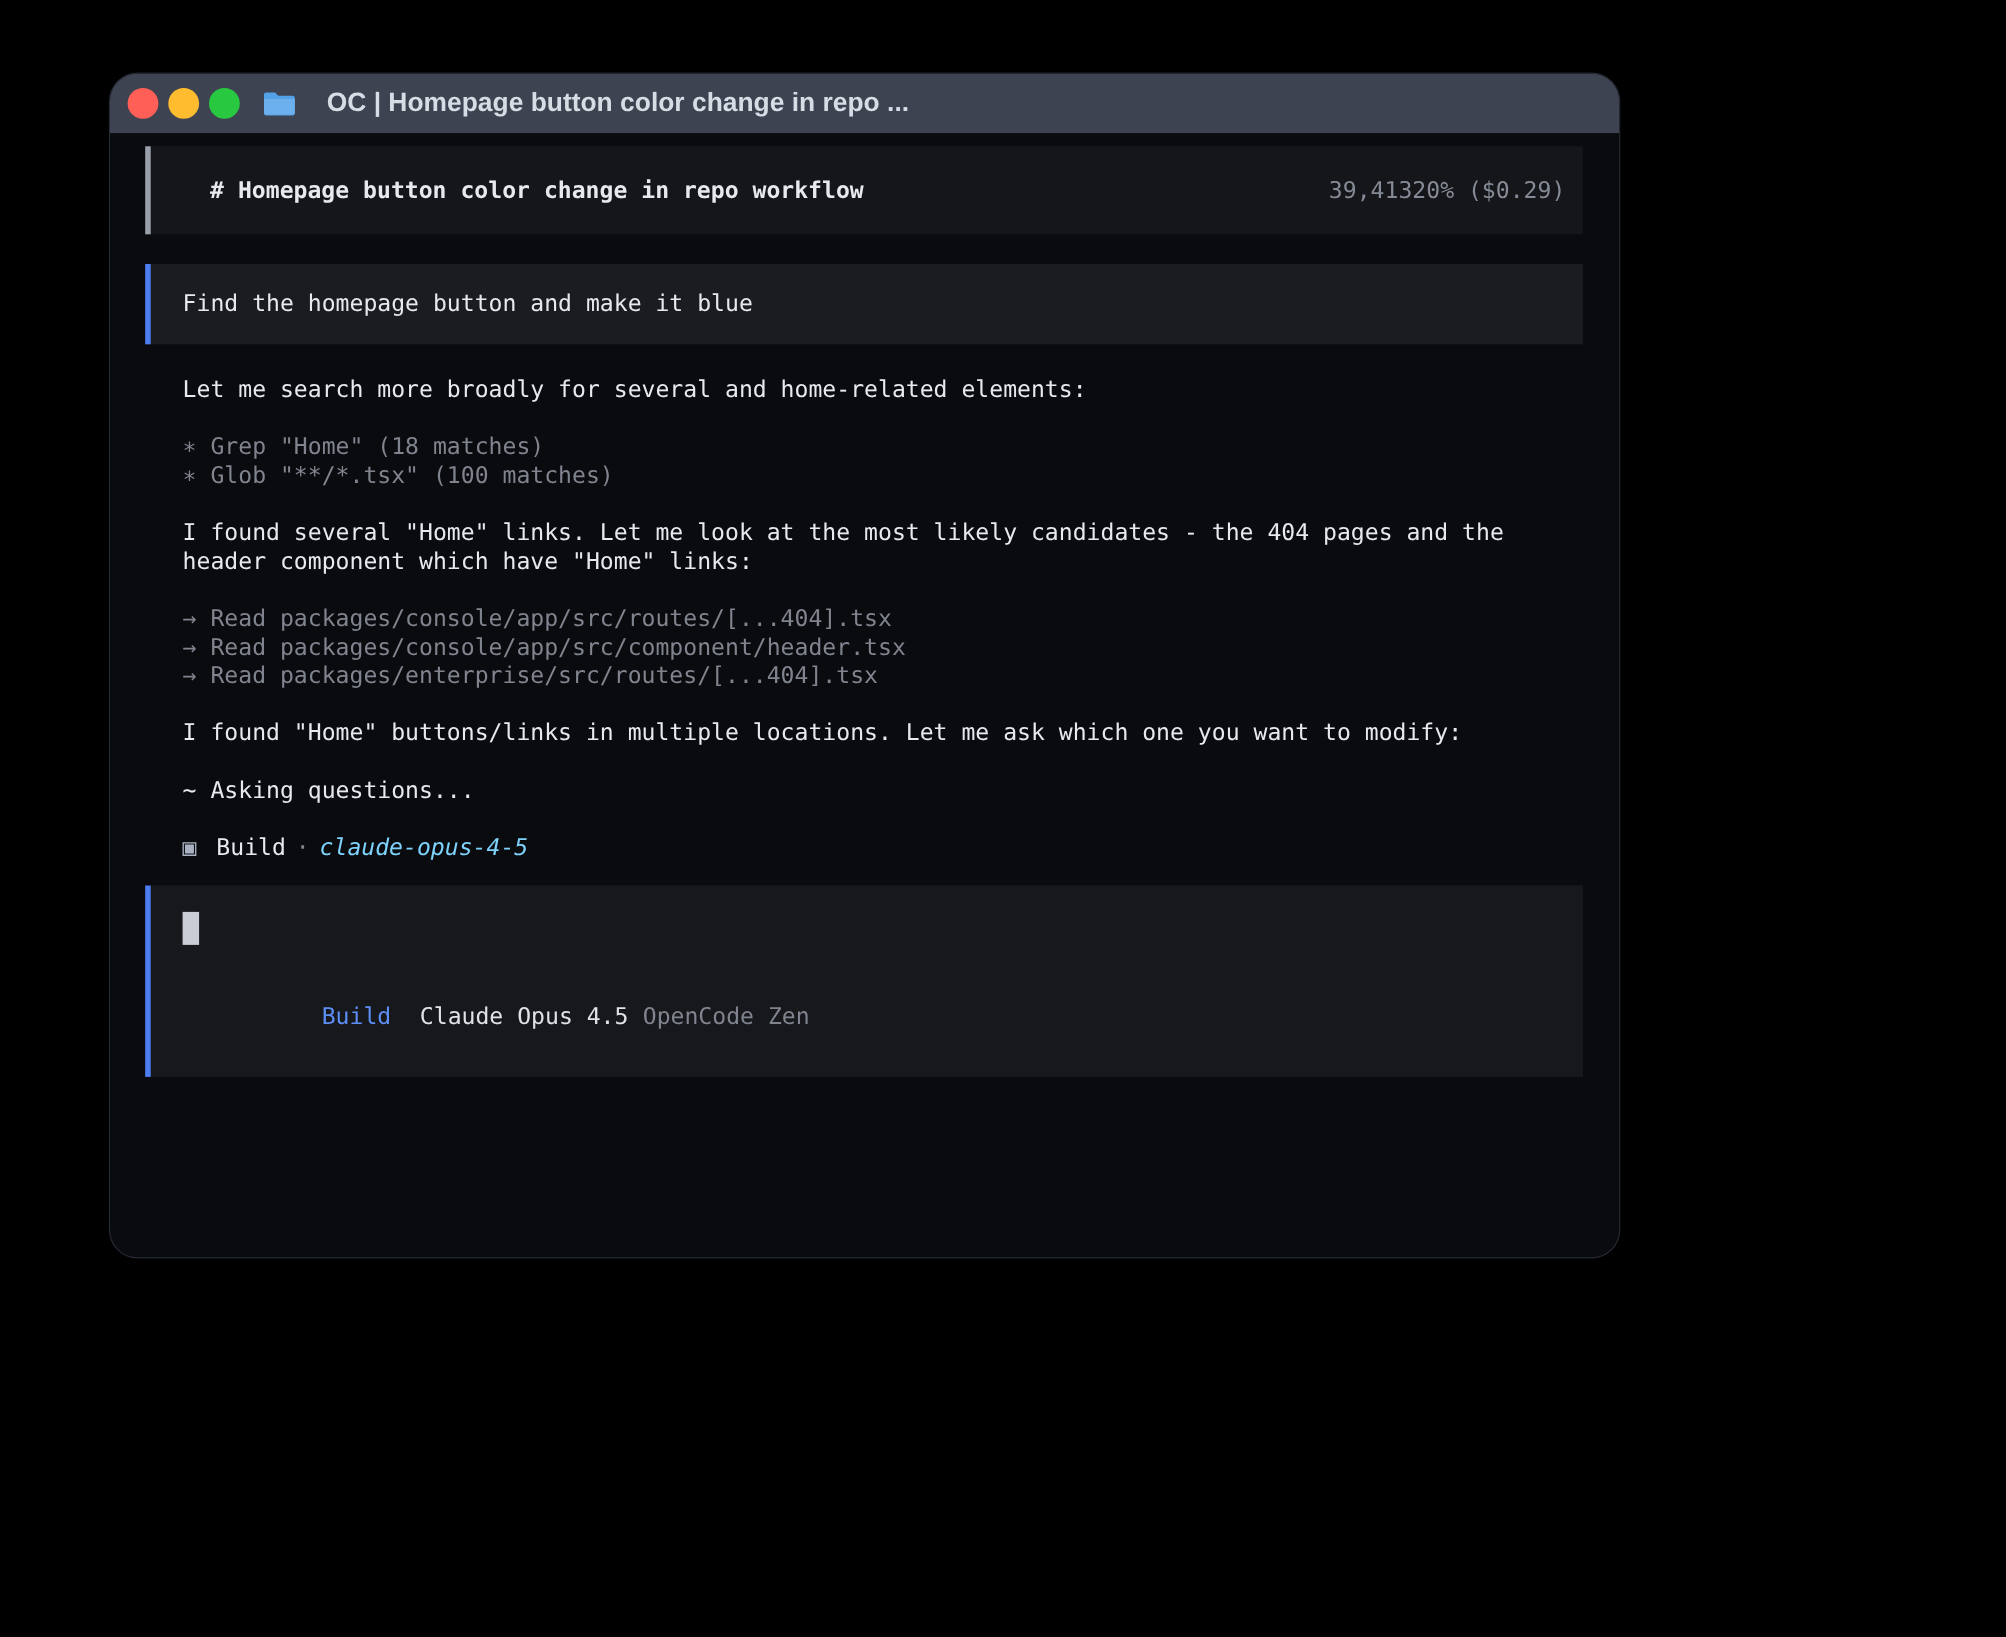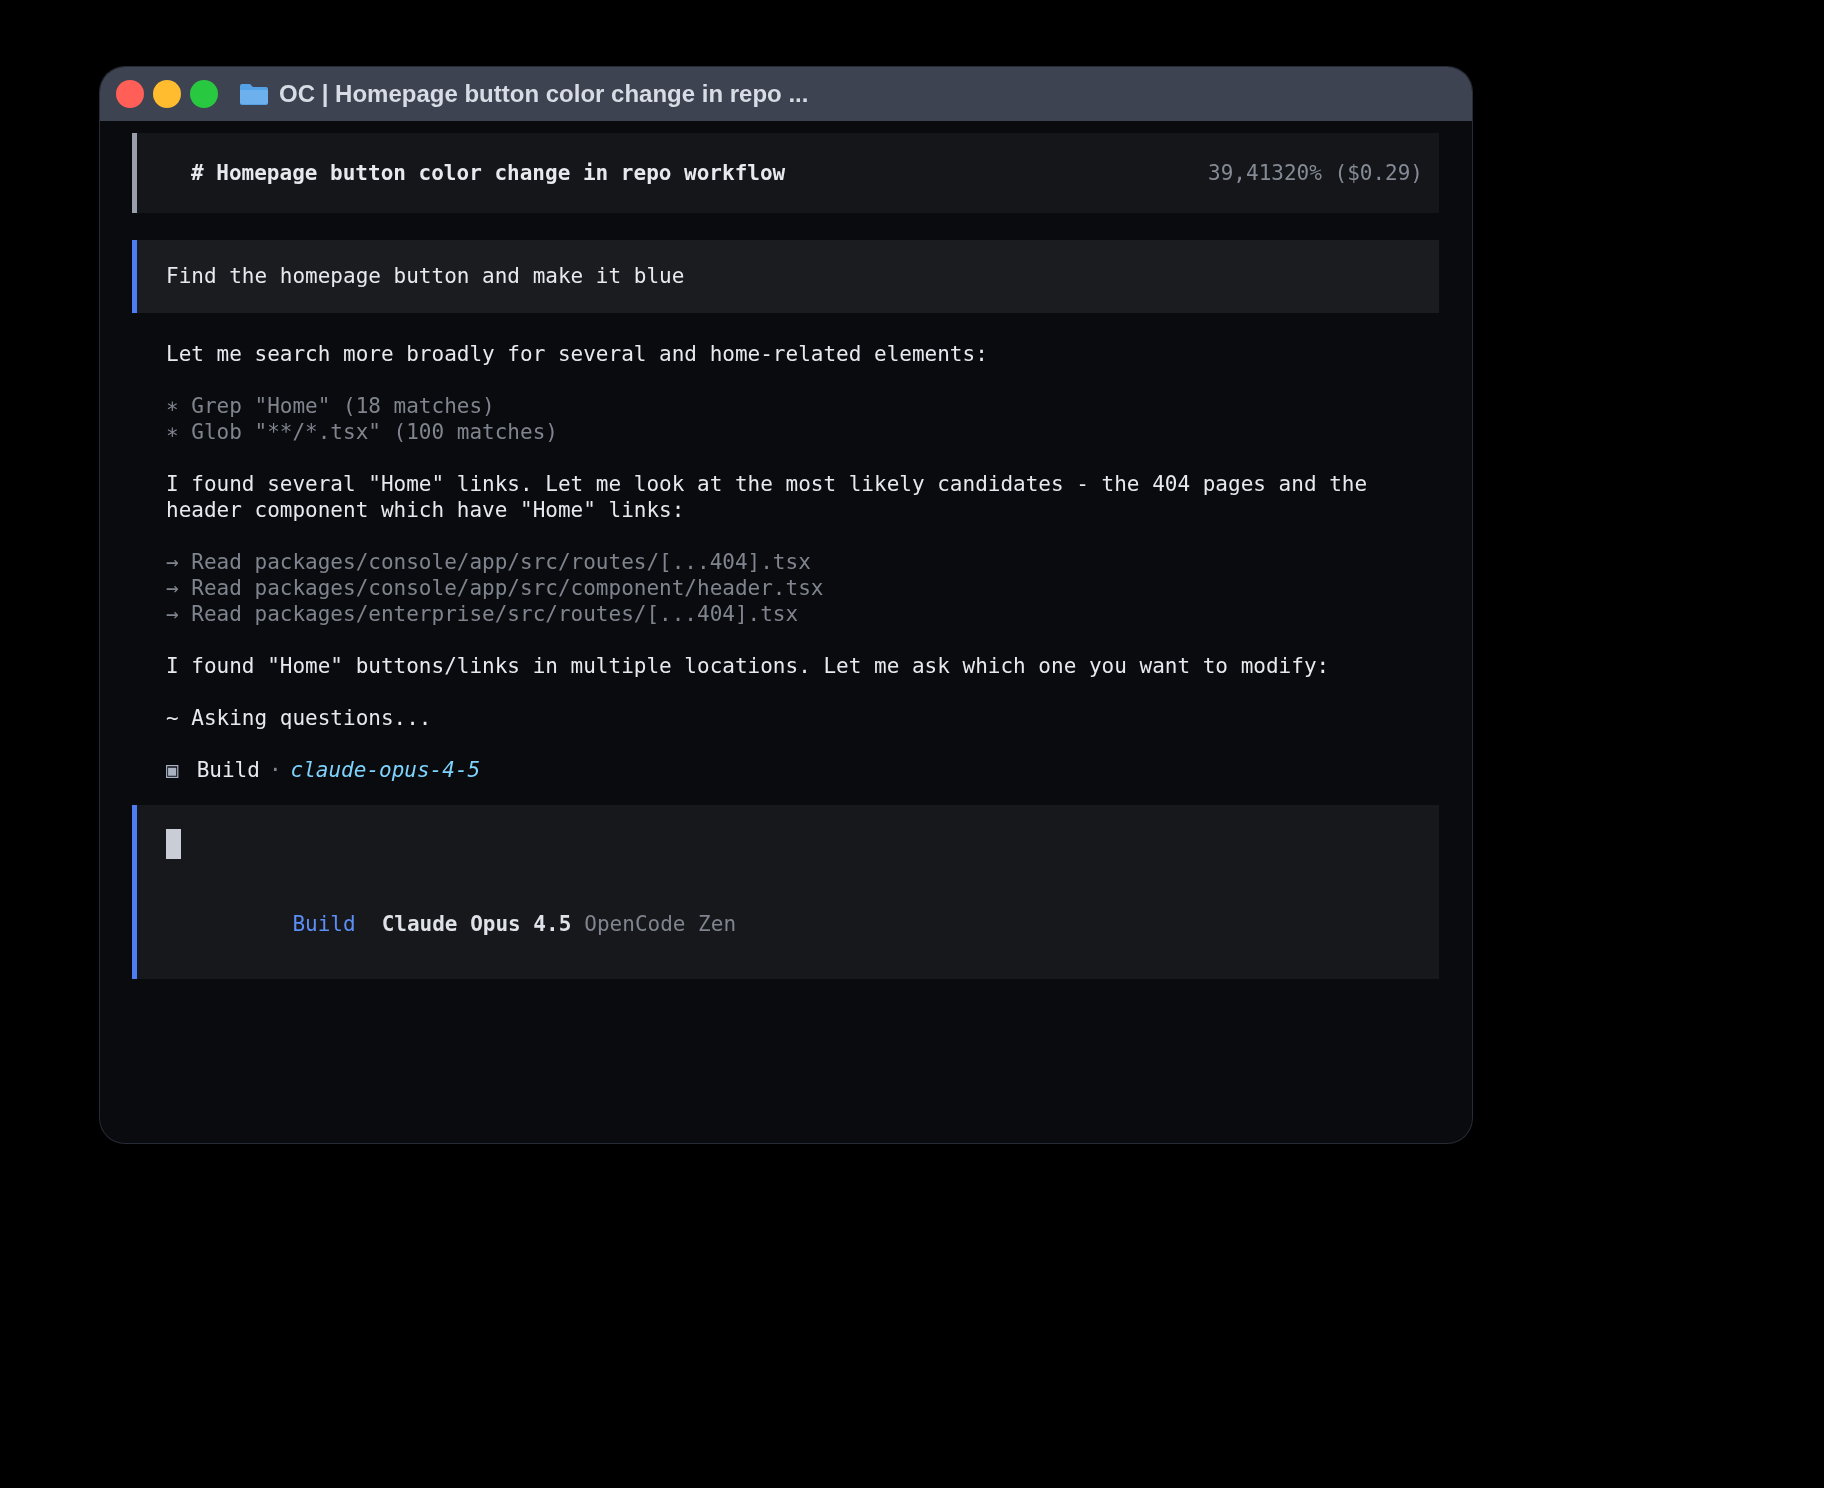--- a/index.html
+++ b/index.html
@@ -32,21 +32,21 @@
     align-items: center;
     padding: 0 20px 0 16px;
   }
   .traffic { display: flex; align-items: center; gap: 9px; }
   .tl { width: 28px; height: 28px; border-radius: 50%; display: inline-block; }
   .tl-close { background: #ff5f57; }
   .tl-min   { background: #febc2e; }
   .tl-zoom  { background: #28c840; }
   .titlebar .folder { margin-left: 21px; display: flex; align-items: center; }
   .titlebar .title {
-    margin-left: 10px;
+    margin-left: 28px;
     font-family: "Liberation Sans", sans-serif;
     font-weight: 700;
     font-size: 24px;
     color: #d8dce4;
     white-space: nowrap;
   }
   
   .content {
     padding: 12px 33px 0 32px;
     font-size: 21px;
@@ -97,21 +97,21 @@
     margin-bottom: 26px;
   }
   .cursor-block {
     display: inline-block;
     width: 15px;
     height: 30px;
     background: #c9cdd5;
   }
   .mode-line { margin-top: 20px; white-space: pre; }
   .mode-line .mode { color: #5c8ef5; }
-  .mode-line .model { color: #dfe2e8; margin-left: 26px; font-weight: bold; }
+  .mode-line .model { color: #dfe2e8; margin-left: 26px; }
   .mode-line .provider { color: #7f848e; margin-left: 13px; }
 </style>
 </head>
 <body>
 
 <div class="stage">
   <div class="window">
 
     <div class="titlebar">
       <div class="traffic">

